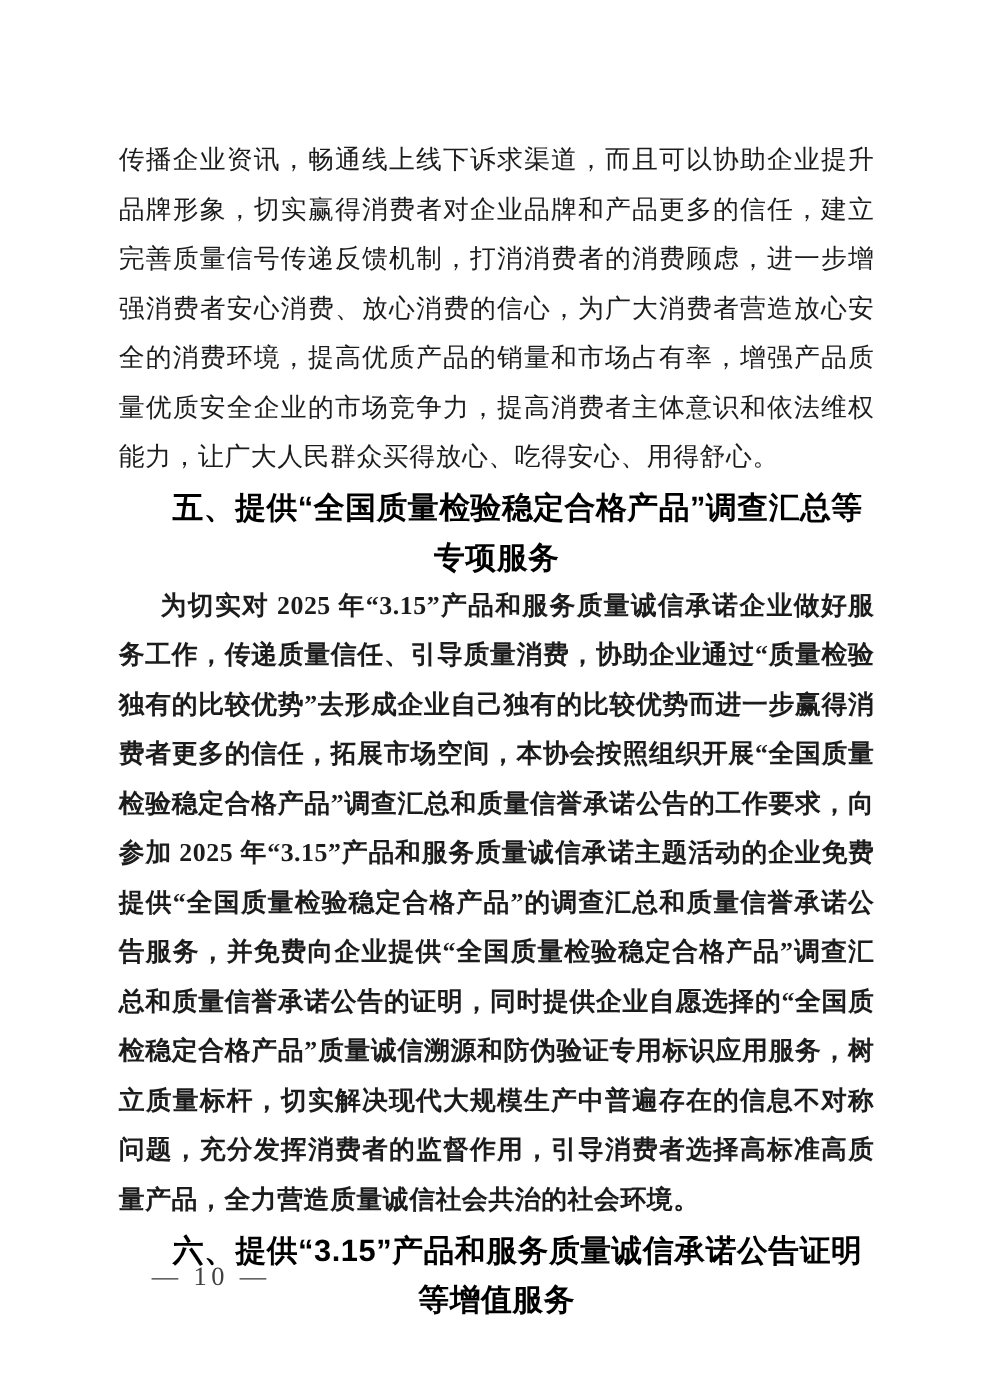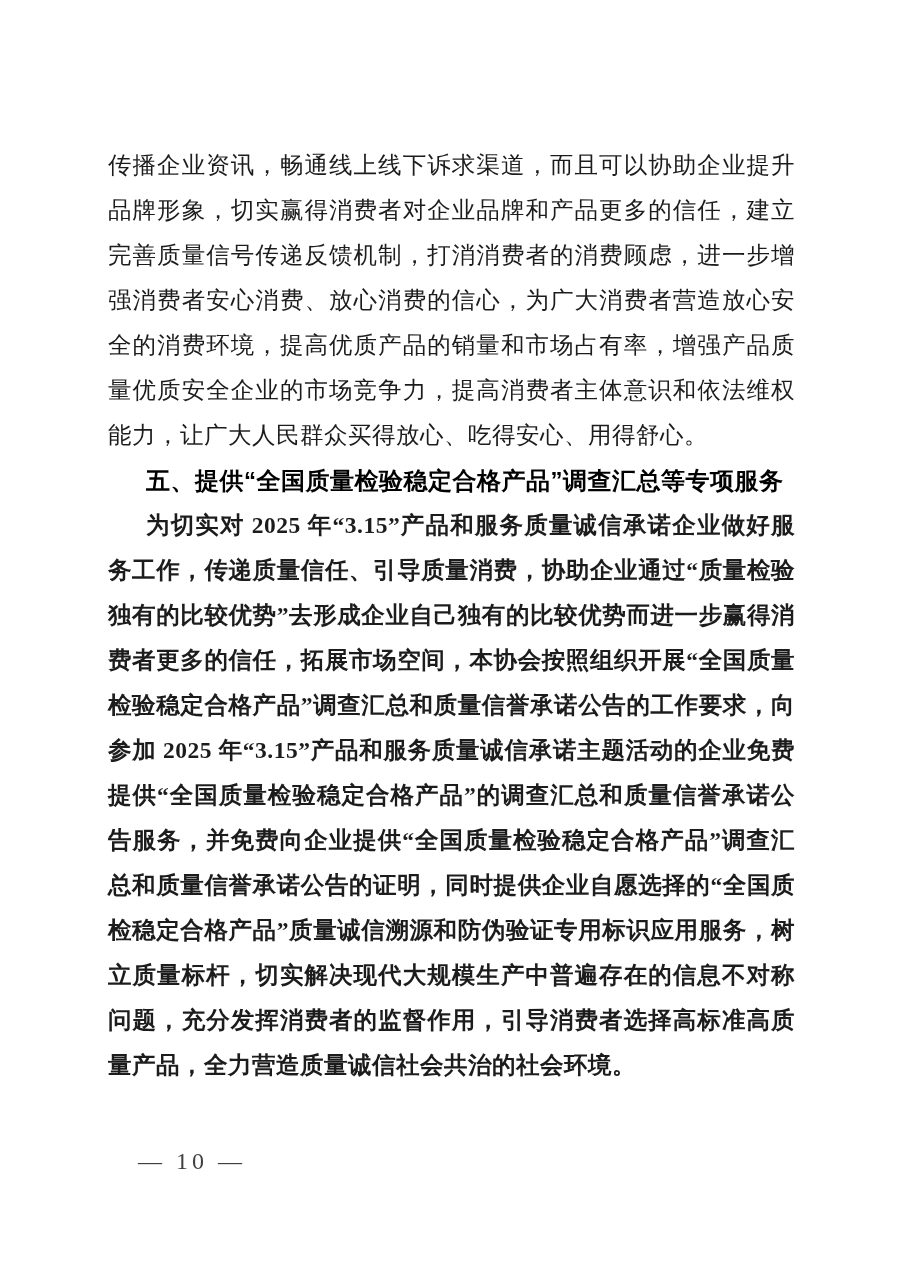--- a/index.html
+++ b/index.html
@@ -11,61 +11,63 @@
     position: relative;
     width: 900px;
     height: 1273px;
     background: #ffffff;
     overflow: hidden;
     box-sizing: border-box;
     font-family: "Liberation Serif", "DejaVu Serif", serif;
   }
   .content {
     position: absolute;
-    top: 143px;
+    top: 124px;
     left: 108px;
     width: 687px;
     color: #1c1c1c;
   }
   .para {
     margin: 0;
     font-size: 23.5px;
     line-height: 45px;
     text-align: justify;
     letter-spacing: 0.5px;
     font-family: "Liberation Serif", "DejaVu Serif", serif;
   }
   .para.indent {
     text-indent: 38px;
     font-weight: bold;
   }
   .heading {
     margin: 0;
-    font-size: 24px;
+    font-size: 28px;
     line-height: 45px;
     font-weight: 700;
     color: #000000;
     text-indent: 38px;
     letter-spacing: 0.5px;
     font-family: "Liberation Sans", "DejaVu Sans", sans-serif;
+    text-align: center;
   }
   .footer {
     position: absolute;
     top: 1144px;
     left: 138px;
     font-size: 24px;
     line-height: 34px;
     color: #404040;
     letter-spacing: 4px;
     font-family: "Liberation Serif", "DejaVu Serif", serif;
   }
 </style>
 </head>
 <body>
 
 <div class="page">
   <div class="content">
     <p class="para">传播企业资讯，畅通线上线下诉求渠道，而且可以协助企业提升品牌形象，切实赢得消费者对企业品牌和产品更多的信任，建立完善质量信号传递反馈机制，打消消费者的消费顾虑，进一步增强消费者安心消费、放心消费的信心，为广大消费者营造放心安全的消费环境，提高优质产品的销量和市场占有率，增强产品质量优质安全企业的市场竞争力，提高消费者主体意识和依法维权能力，让广大人民群众买得放心、吃得安心、用得舒心。</p>
     <h2 class="heading">五、提供“全国质量检验稳定合格产品”调查汇总等专项服务</h2>
     <p class="para indent">为切实对 2025 年“3.15”产品和服务质量诚信承诺企业做好服务工作，传递质量信任、引导质量消费，协助企业通过“质量检验独有的比较优势”去形成企业自己独有的比较优势而进一步赢得消费者更多的信任，拓展市场空间，本协会按照组织开展“全国质量检验稳定合格产品”调查汇总和质量信誉承诺公告的工作要求，向参加 2025 年“3.15”产品和服务质量诚信承诺主题活动的企业免费提供“全国质量检验稳定合格产品”的调查汇总和质量信誉承诺公告服务，并免费向企业提供“全国质量检验稳定合格产品”调查汇总和质量信誉承诺公告的证明，同时提供企业自愿选择的“全国质检稳定合格产品”质量诚信溯源和防伪验证专用标识应用服务，树立质量标杆，切实解决现代大规模生产中普遍存在的信息不对称问题，充分发挥消费者的监督作用，引导消费者选择高标准高质量产品，全力营造质量诚信社会共治的社会环境。</p>
+    <h2 class="heading">六、提供“3.15”产品和服务质量诚信承诺公告证明等增值服务</h2>
   </div>
   <div class="footer">— 10 —</div>
 </div>
 
 </body></html>

